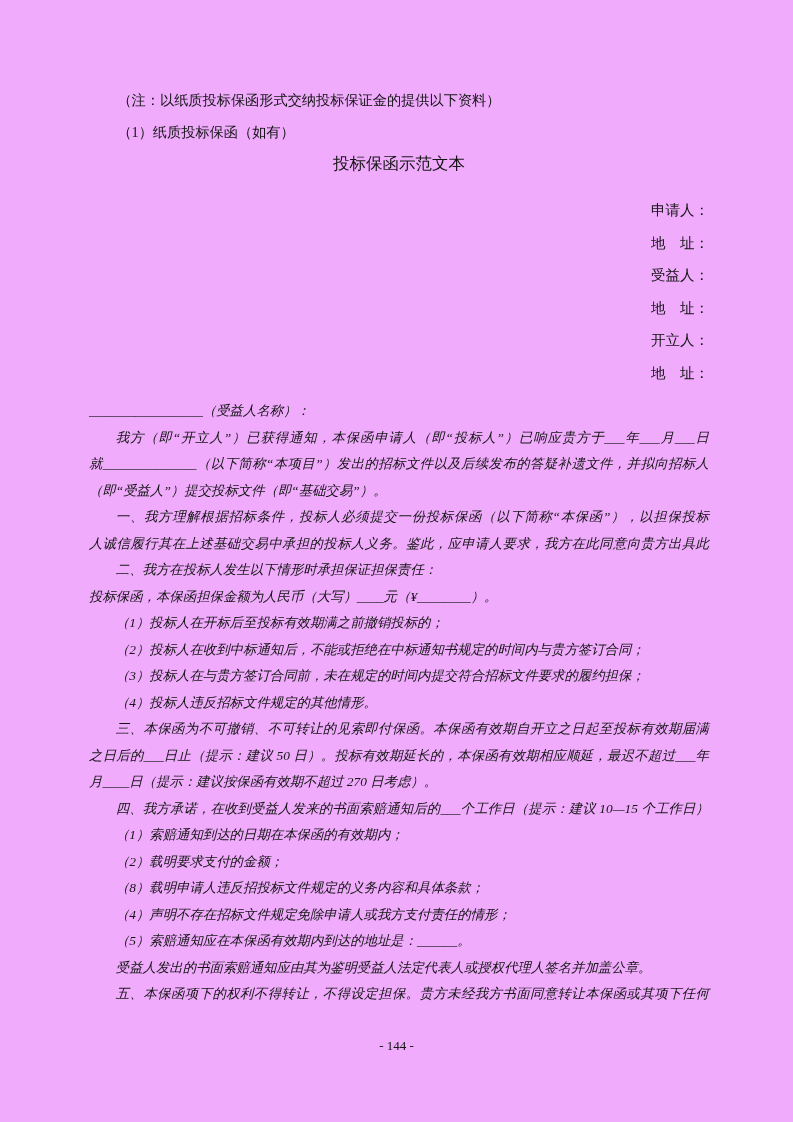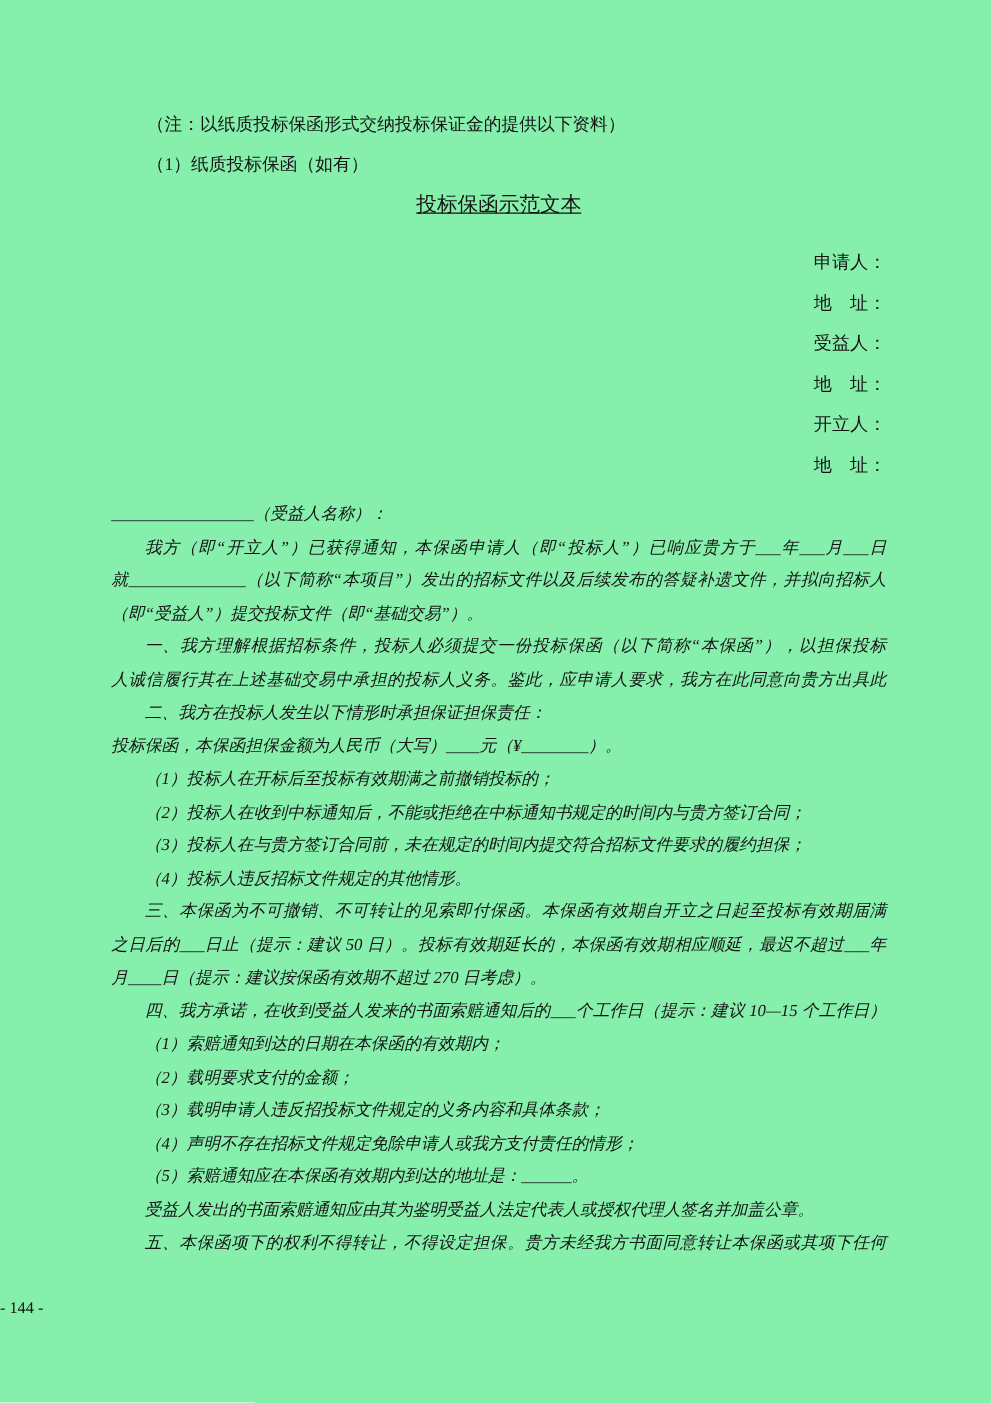--- a/index.html
+++ b/index.html
@@ -4,21 +4,21 @@
 <style>
   html, body {
     margin: 0;
     padding: 0;
     background: #ffffff;
   }
   .page {
     position: relative;
     width: 793px;
     height: 1122px;
-    background: #86efac;
+    background: #f0abfc;
     font-family: "Liberation Serif", "DejaVu Serif", serif;
     color: #141414;
     overflow: hidden;
   }
   .content {
     position: absolute;
     left: 89px;
     top: 84px;
     width: 620px;
   }
@@ -28,21 +28,20 @@
     line-height: 32px;
     white-space: pre;
   }
   .indent { text-indent: 2em; }
   .doc-title {
     margin: 0;
     font-size: 16.5px;
     font-weight: normal;
     line-height: 32px;
     text-align: center;
-    text-decoration: underline;
   }
   .fields { margin-top: 14px; }
   .field-line {
     margin: 0;
     font-size: 14.5px;
     line-height: 32.5px;
     text-indent: 2em;
     text-align: right;
   }
   .body-block { margin-top: 9px; font-style: italic; }
@@ -53,21 +52,21 @@
   }
   .just {
     text-align: justify;
     text-align-last: justify;
   }
   .footer {
     position: absolute;
     top: 1038px;
     left: 0;
     width: 793px;
-    text-align: left;
+    text-align: center;
     font-size: 13px;
     color: #141414;
   }
 </style>
 </head>
 <body>
 
 <div class="page">
   <div class="content">
 
@@ -96,21 +95,21 @@
       <p class="body-line indent">（1）投标人在开标后至投标有效期满之前撤销投标的；</p>
       <p class="body-line indent">（2）投标人在收到中标通知后，不能或拒绝在中标通知书规定的时间内与贵方签订合同；</p>
       <p class="body-line indent">（3）投标人在与贵方签订合同前，未在规定的时间内提交符合招标文件要求的履约担保；</p>
       <p class="body-line indent">（4）投标人违反招标文件规定的其他情形。</p>
       <p class="body-line indent just">三、本保函为不可撤销、不可转让的见索即付保函。本保函有效期自开立之日起至投标有效期届满</p>
       <p class="body-line just">之日后的___日止（提示：建议 50 日）。投标有效期延长的，本保函有效期相应顺延，最迟不超过___年</p>
       <p class="body-line">月____日（提示：建议按保函有效期不超过 270 日考虑）。</p>
       <p class="body-line indent just">四、我方承诺，在收到受益人发来的书面索赔通知后的___个工作日（提示：建议 10—15 个工作日）</p>
       <p class="body-line indent">（1）索赔通知到达的日期在本保函的有效期内；</p>
       <p class="body-line indent">（2）载明要求支付的金额；</p>
-      <p class="body-line indent">（3）载明申请人违反招投标文件规定的义务内容和具体条款；</p>
+      <p class="body-line indent">（8）载明申请人违反招投标文件规定的义务内容和具体条款；</p>
       <p class="body-line indent">（4）声明不存在招标文件规定免除申请人或我方支付责任的情形；</p>
       <p class="body-line indent">（5）索赔通知应在本保函有效期内到达的地址是：______。</p>
       <p class="body-line indent">受益人发出的书面索赔通知应由其为鉴明受益人法定代表人或授权代理人签名并加盖公章。</p>
       <p class="body-line indent just">五、本保函项下的权利不得转让，不得设定担保。贵方未经我方书面同意转让本保函或其项下任何</p>
     </div>
 
   </div>
 
   <div class="footer">- 144 -</div>
 </div>

